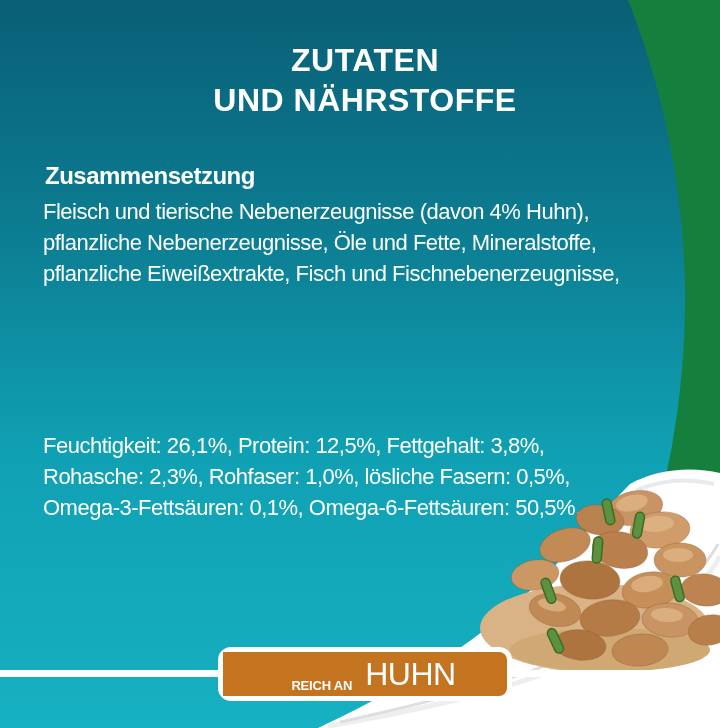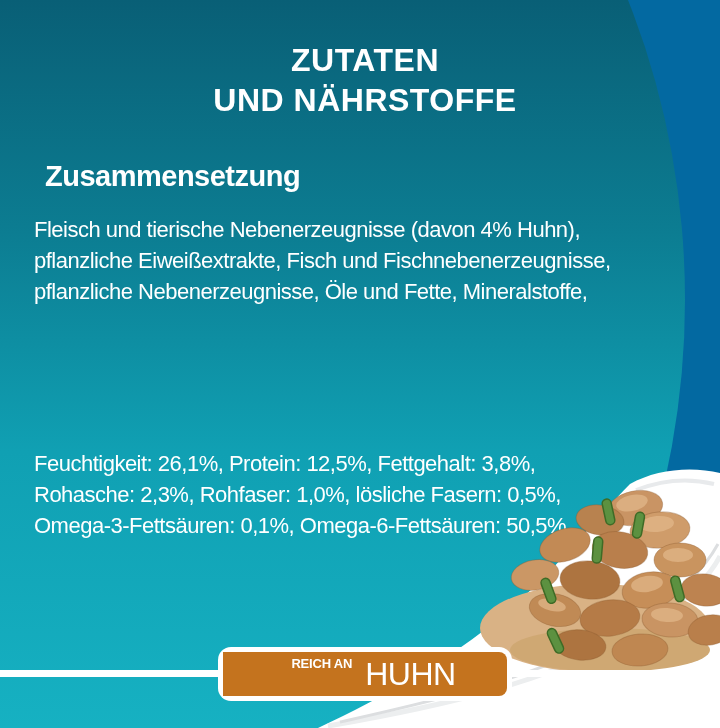--- a/index.html
+++ b/index.html
@@ -1,38 +1,38 @@
 <!DOCTYPE html>
 <html style="--teal_top: #095f76; --teal_upper: #0c7d92; --teal_mid: #10a0b3; --teal_bottom: #16b1c2; --badge_purple: #9793c7; --badge_orange: #c4731e; --text_white: #ffffff; --plate_white: #ffffff; --food_brown: #c08a58; --bean_green: #5c9140;"><head>
 <meta charset="utf-8">
 <style>
   html,body{margin:0;padding:0;background:#ffffff;}
   #canvas{
     position:relative;width:720px;height:728px;overflow:hidden;
-    background:#0369a1;
+    background:#15803d;
     font-family:"Liberation Sans", sans-serif;
   }
   
   .teal-bg{
     position:absolute;left:0;top:0;width:720px;height:728px;
     background:linear-gradient(180deg,var(--teal_top) 0%,var(--teal_upper) 32%,var(--teal_mid) 62%,var(--teal_bottom) 100%);
     clip-path:ellipse(685px 751px at 0px 300px);
   }
   .title{
     position:absolute;left:5px;top:40px;width:720px;
     text-align:center;color:#ffffff;font-weight:bold;
     font-size:32px;line-height:40px;letter-spacing:.5px;
   }
   .section-heading{
     position:absolute;left:45px;color:#ffffff;font-weight:bold;
-    font-size:29px;letter-spacing:-.5px;line-height:36px;white-space:nowrap;
+    font-size:24px;letter-spacing:-.5px;line-height:36px;white-space:nowrap;
   }
   .section-body{
-    position:absolute;left:34px;color:#ffffff;
-    font-size:22px;letter-spacing:-.5px;line-height:31px;margin-top:18px;
+    position:absolute;left:43px;color:#ffffff;
+    font-size:22px;letter-spacing:-.5px;line-height:31px;
   }
   .section-body .tline{white-space:nowrap;}
   #heading-1{top:158px;}
   #body-1{top:196px;}
   #heading-2{top:385px;}
   #body-2{top:430px;}
   
   .food-photo{position:absolute;left:300px;top:460px;width:420px;height:268px;z-index:1;}
   
   .line-left{position:absolute;left:0;top:670px;width:219px;height:7px;background:#ffffff;z-index:2;}
@@ -45,41 +45,41 @@
   }
   .badge-left{
     flex:1;background:var(--badge_purple);border-radius:8px 0 0 8px;
     display:flex;align-items:center;justify-content:center;
     color:#ffffff;font-weight:bold;font-size:15px;letter-spacing:-.3px;white-space:nowrap;
   }
   .badge-right{
     flex:1;background:var(--badge_orange);border-radius:0 8px 8px 0;
     display:flex;align-items:center;justify-content:center;color:#ffffff;
   }
-  .badge-right .pair{display:flex;align-items:flex-start;gap:13px;margin-left:17px;}
+  .badge-right .pair{display:flex;align-items:flex-end;gap:13px;margin-left:17px;}
   .flavor-prefix{font-weight:bold;font-size:13px;letter-spacing:-.2px;white-space:nowrap;}
   .flavor-label{font-weight:normal;font-size:32px;letter-spacing:-.5px;white-space:nowrap;}
 </style>
 </head>
 <body>
 
 <div id="canvas">
 
   <div class="teal-bg"></div>
 
   <div class="title">
     <div>ZUTATEN</div>
     <div>UND NÄHRSTOFFE</div>
   </div>
 
   <div id="heading-1" class="section-heading">Zusammensetzung</div>
   <div id="body-1" class="section-body">
     <div class="tline">Fleisch und tierische Nebenerzeugnisse (davon 4% Huhn),</div>
+    <div class="tline">pflanzliche Nebenerzeugnisse, Öle und Fette, Mineralstoffe,</div>
     <div class="tline">pflanzliche Eiweißextrakte, Fisch und Fischnebenerzeugnisse,</div>
-    <div class="tline">pflanzliche Nebenerzeugnisse, Öle und Fette, Mineralstoffe,</div>
   </div>
 
   <div id="body-2" class="section-body">
     <div class="tline">Feuchtigkeit: 26,1%, Protein: 12,5%, Fettgehalt: 3,8%,</div>
     <div class="tline">Rohasche: 2,3%, Rohfaser: 1,0%, lösliche Fasern: 0,5%,</div>
     <div class="tline">Omega-3-Fettsäuren: 0,1%, Omega-6-Fettsäuren: 50,5%.</div>
   </div>
 
   <svg class="food-photo" viewBox="0 0 420 268" aria-hidden="true">
 

